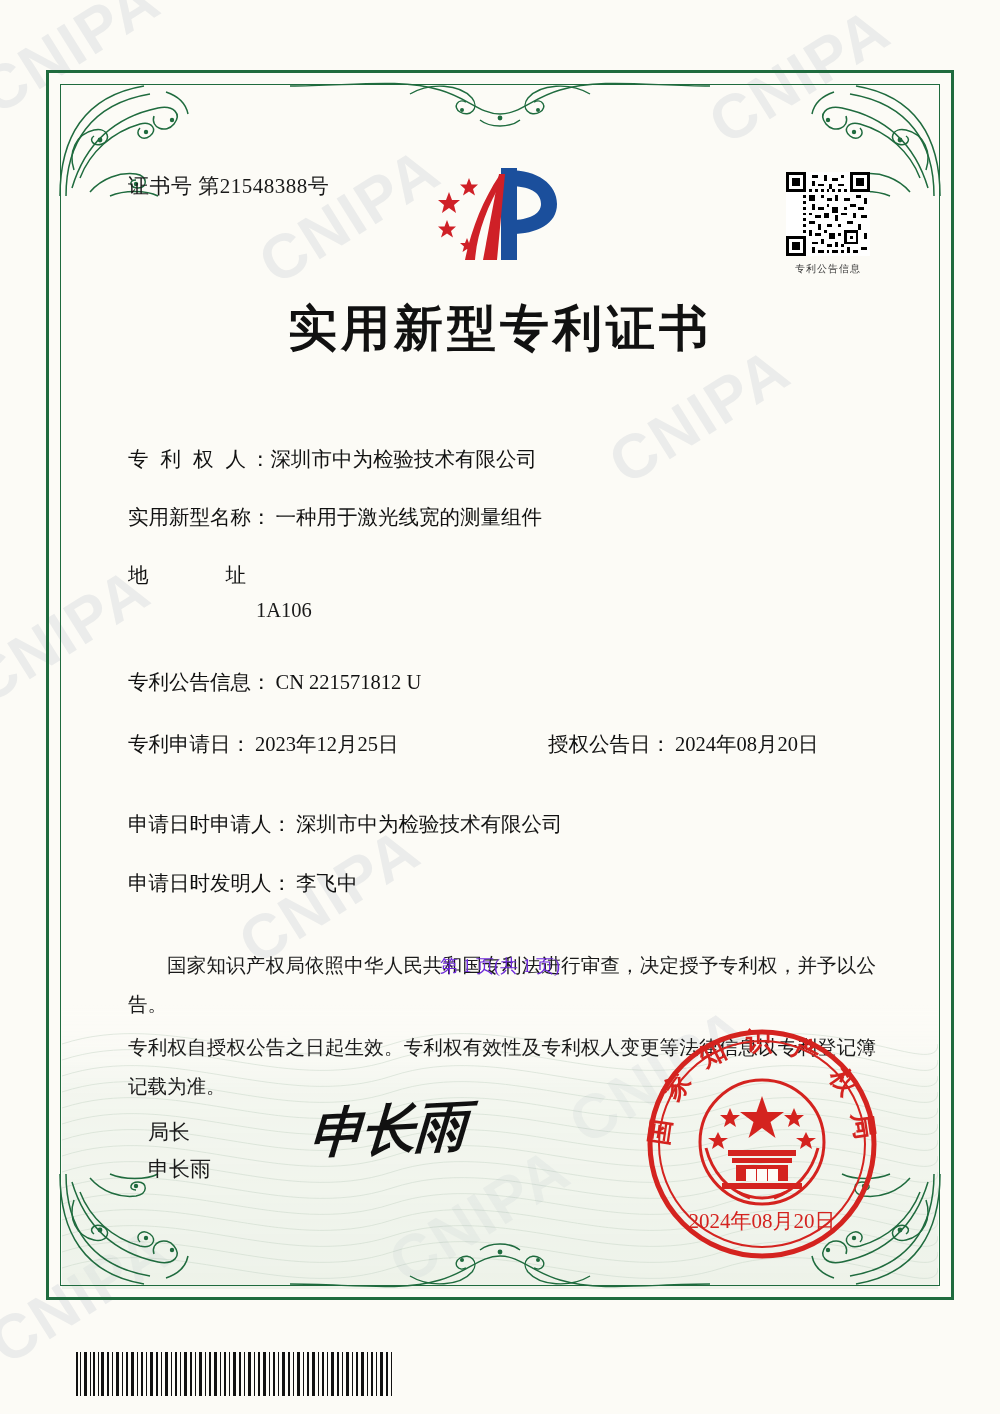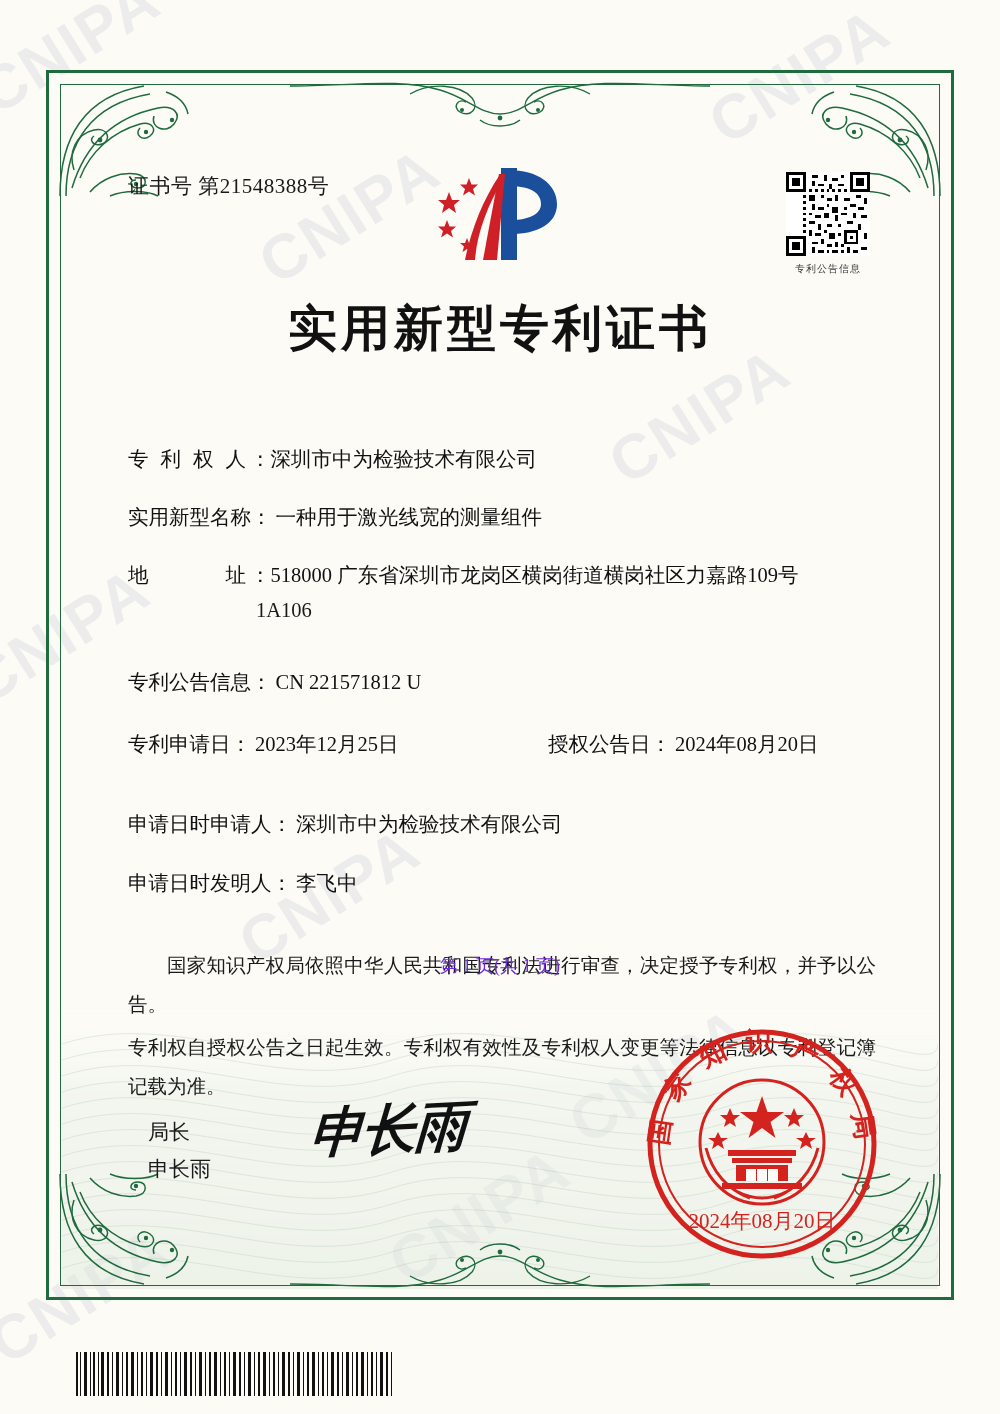--- a/index.html
+++ b/index.html
@@ -539,21 +539,20 @@
         <span class="fval">：<span>深圳市中为检验技术有限公司</span></span>
       </div>
 
       <div class="frow">
         <span class="flabel">实用新型名称：</span>
         <span class="fval">一种用于激光线宽的测量组件</span>
       </div>
 
       <div class="frow" style="margin-bottom:4px">
         <span class="flabel spread">地址</span>
-        <span class="fval">：<span>518000 广东省深圳市龙岗区横岗街道横岗社区力嘉路109号</span></span>
       </div>
       <div class="indent-line" style="margin-top:2px;margin-bottom:22px">1A106</div>
 
 
       <div class="two-col" style="margin-top:40px">
         <div class="col-b">
           <span class="flabel">专利公告信息：</span>
           <span class="fval">CN 221571812 U</span>
         </div>
       </div>

